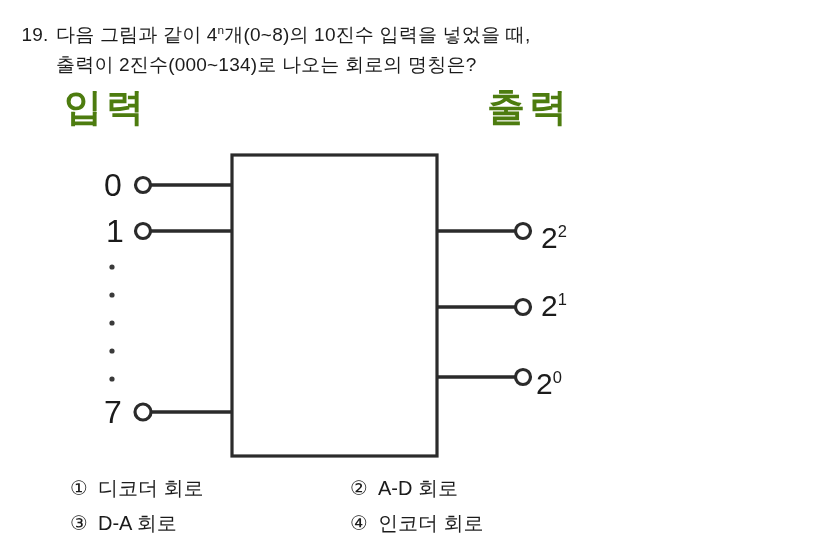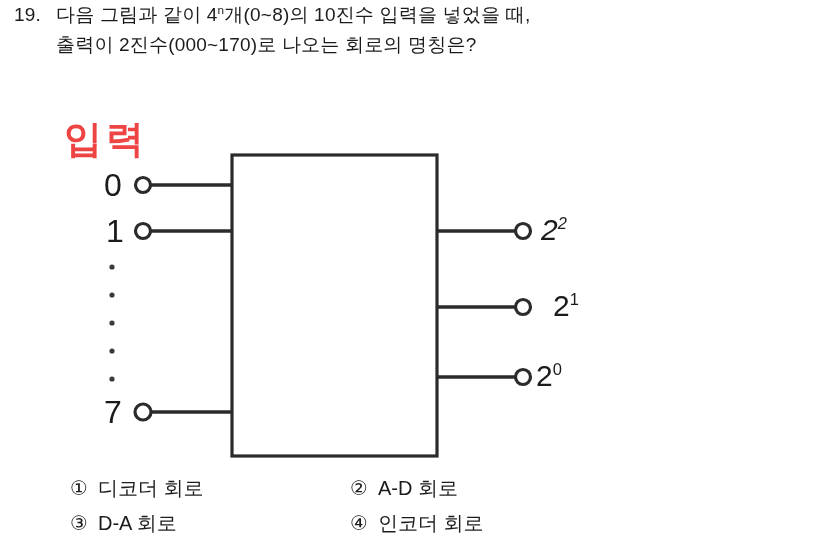--- a/index.html
+++ b/index.html
@@ -14,22 +14,23 @@
     color: #1b1b1b;
     overflow: hidden;
     position: relative;
     -webkit-font-smoothing: antialiased;
   }
 
   
   #question-block {
     position: absolute;
     left: 14px;
-    top: 0;
+    top: 20px;
     width: 800px;
+    text-align: center;
   }
   .q-line {
     display: flex;
     align-items: baseline;
     font-size: 19px;
     line-height: 30px;
     letter-spacing: 0.2px;
     white-space: pre;
   }
   .q-number {
@@ -58,22 +59,21 @@
   #diagram svg {
     display: block;
   }
 
   .hdr {
     position: absolute;
     font-size: 38px;
     font-weight: 700;
     line-height: 1;
     letter-spacing: 4px;
-    color: #ef4444;
-    margin-top: 32px;
+    color: #4d7c0f;
   }
   #input-header { left: 64px; top: 8px; }
   #output-header { left: 487px; top: 8px; }
 
   .term-label {
     position: absolute;
     font-size: 32px;
     line-height: 1;
     color: #1b1b1b;
   }
@@ -119,35 +119,36 @@
 </head>
 <body>
 
 <div id="question-block">
   <div class="q-line">
     <span class="q-number">19.</span>
     <span class="q-text"><span>다음 그림과 같이 4</span><sup>n</sup><span>개(0~8)의 10진수 입력을 넣었을 때,</span></span>
   </div>
   <div class="q-line">
     <span class="q-indent"></span>
-    <span class="q-text">출력이 2진수(000~170)로 나오는 회로의 명칭은?</span>
+    <span class="q-text">출력이 2진수(000~134)로 나오는 회로의 명칭은?</span>
   </div>
 </div>
 
 <div id="diagram">
 
   <div class="hdr" id="input-header">입력</div>
+  <div class="hdr" id="output-header">출력</div>
 
   <div class="term-label" style="left:104px; top:89px;">0</div>
   <div class="term-label" style="left:106px; top:135px;">1</div>
   <div class="term-label" style="left:104px; top:316px;">7</div>
 
-  <div class="out-label" style="left:541px; top:135px;font-style:italic;"><span>2</span><sup>2</sup></div>
-  <div class="out-label" style="left:553px; top:211px;"><span>2</span><sup>1</sup></div>
-  <div class="out-label" style="left:536px; top:281px;"><span>2</span><sup>0</sup></div>
+  <div class="out-label" style="left:541px; top:143px;"><span>2</span><sup>2</sup></div>
+  <div class="out-label" style="left:541px; top:211px;"><span>2</span><sup>1</sup></div>
+  <div class="out-label" style="left:536px; top:289px;"><span>2</span><sup>0</sup></div>
 
   <svg width="826" height="390" viewBox="0 0 826 390">
     <g stroke="#2b2b2b" fill="none" stroke-linecap="butt">
 
       <rect x="232" y="75" width="205" height="301" stroke="#2b2b2b" stroke-width="3.2" fill="#ffffff"></rect>
 
       <line x1="150" y1="105" x2="233" y2="105" stroke-width="3.4"></line>
       <line x1="150" y1="151" x2="233" y2="151" stroke-width="3.4"></line>
       <line x1="150" y1="332" x2="233" y2="332" stroke-width="3.4"></line>
 

